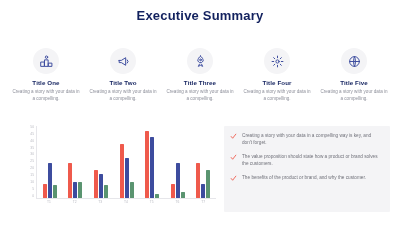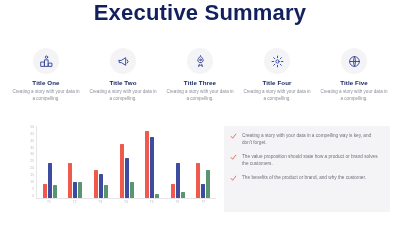--- a/index.html
+++ b/index.html
@@ -7,23 +7,23 @@
     width:400px;height:225px;
     background:#ffffff;
     font-family:"Liberation Sans", sans-serif;
     overflow:hidden;
     position:relative;
   }
   .slide{position:absolute;inset:0;background:#fff;}
 
   
   .title{
-    position:absolute;top:0;left:0;width:400px;
+    position:absolute;top:8px;left:0;width:400px;
     text-align:center;
-    font-size:22px;font-weight:bold;letter-spacing:0.2px;
+    font-size:13px;font-weight:bold;letter-spacing:0.2px;
     color:#12215e;
   }
 
   
   .features{
     position:absolute;top:48px;left:10px;width:380px;
     display:flex;justify-content:space-between;
   }
   .feature{width:72px;display:flex;flex-direction:column;align-items:center;}
   .circle{

